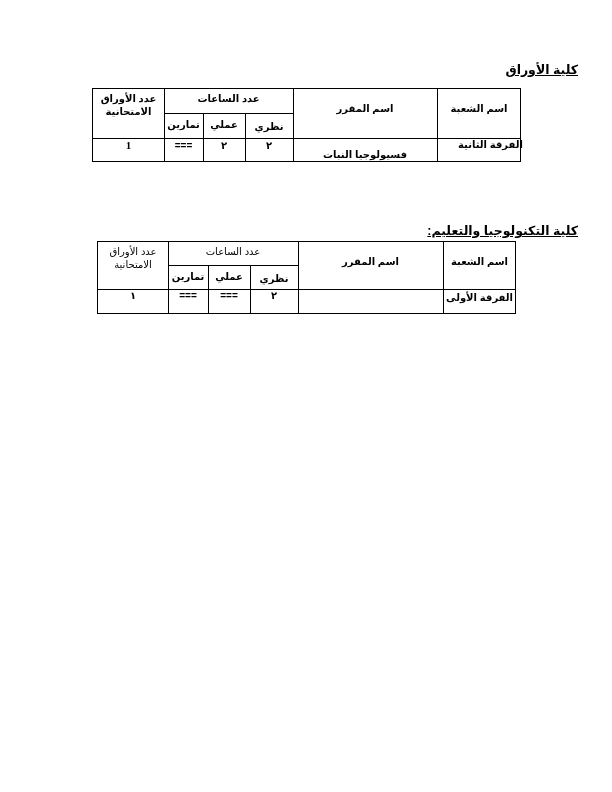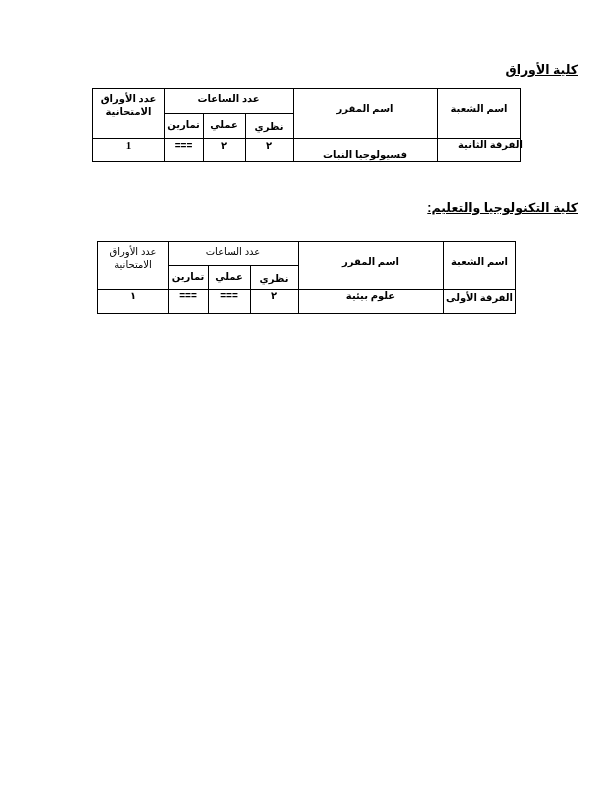--- a/index.html
+++ b/index.html
@@ -39,21 +39,21 @@
   <div class="cell" style="left:344px; width:84px; top:0; height:40px;">اسم الشعبة</div>
 
   <div class="cell" style="left:0; width:71px; top:49px; height:16px; font-family:'Liberation Serif', serif; font-size:11px;">1</div>
   <div class="cell" style="left:71px; width:39px; top:49px; height:16px;">===</div>
   <div class="cell" style="left:110px; width:42px; top:49px; height:16px;">٢</div>
   <div class="cell" style="left:152px; width:48px; top:49px; height:16px;">٢</div>
   <div class="cell" style="left:200px; width:144px; top:49px; height:14px;margin-top:10px;">فسيولوجيا النبات</div>
   <div class="cell" style="left:344px; width:107px; top:49px; height:14px;">الفرقة الثانية</div>
 </div>
 
-<div class="heading" style="right:34px; top:200px;">كلية التكنولوجيا والتعليم:</div>
+<div class="heading" style="right:34px; top:223px;">كلية التكنولوجيا والتعليم:</div>
 
 <div class="tbl" style="left:97px; top:241px; width:419px; height:73px;">
   <div class="vl" style="left:70px;"></div>
   <div class="vl" style="left:110px; top:23px;"></div>
   <div class="vl" style="left:152px; top:23px;"></div>
   <div class="vl" style="left:200px;"></div>
   <div class="vl" style="left:345px;"></div>
   <div class="hl" style="left:70px; width:130px; top:23px;"></div>
   <div class="hl" style="left:0; right:0; top:47px;"></div>
 
@@ -62,15 +62,14 @@
   <div class="cell" style="left:70px; width:40px; top:23px; height:24px;">تمارين</div>
   <div class="cell" style="left:110px; width:42px; top:23px; height:24px;">عملي</div>
   <div class="cell" style="left:152px; width:48px; top:25px; height:24px;">نظري</div>
   <div class="cell" style="left:200px; width:145px; top:0; height:40px;">اسم المقرر</div>
   <div class="cell" style="left:345px; width:73px; top:0; height:40px;">اسم الشعبة</div>
 
   <div class="cell" style="left:0; width:70px; top:47px; height:14px;">١</div>
   <div class="cell" style="left:70px; width:40px; top:47px; height:14px;">===</div>
   <div class="cell" style="left:110px; width:42px; top:47px; height:14px;">===</div>
   <div class="cell" style="left:152px; width:48px; top:47px; height:14px;">٢</div>
-  <div class="cell" style="left:200px; width:145px; top:47px; height:14px;">علوم بيئية</div>
   <div class="cell" style="left:345px; width:73px; top:47px; height:18px;text-align:right;">الفرقة الأولى</div>
 </div>
 
 </body></html>

